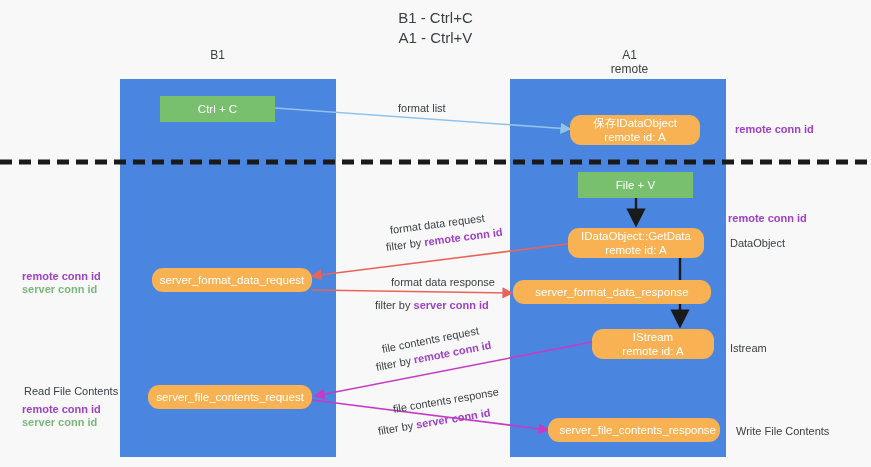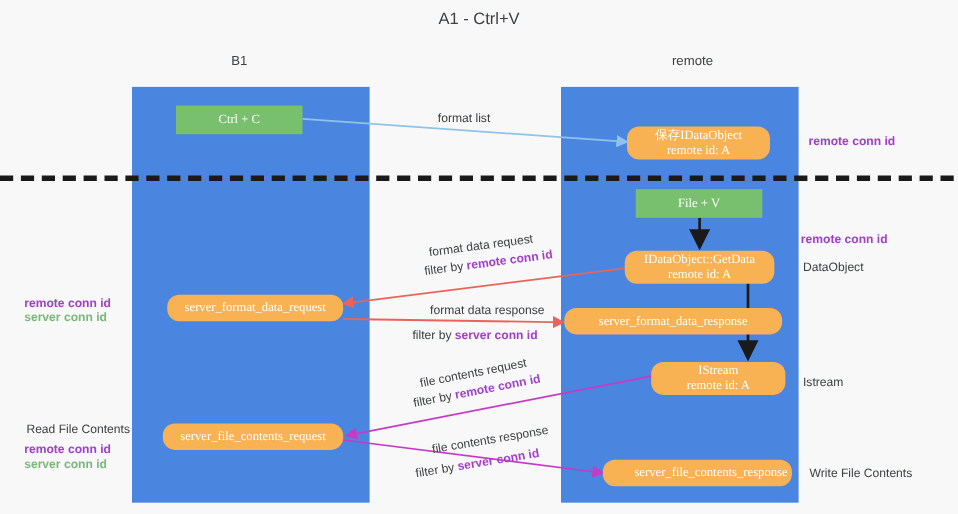--- a/index.html
+++ b/index.html
@@ -43,21 +43,20 @@
     position: absolute;
     display: flex;
     flex-direction: column;
     align-items: center;
     justify-content: center;
     color: #ffffff;
     font-size: 11.5px;
     line-height: 14px;
     text-align: center;
     padding: 2px 4px;
-    font-family: Liberation Serif, serif;
   }
   .box.green { background: #78c06e; }
   .box.orange { background: #f8b254; border-radius: 11px; }
   .box .l2 { font-size: 11.5px; }
   .sidelbl {
     position: absolute;
     font-size: 11px;
     line-height: 14px;
     color: #3c4043;
     white-space: nowrap;
@@ -75,27 +74,29 @@
   .rot-7 { transform: rotate(-7.5deg); transform-origin: left center; }
   .rot-11 { transform: rotate(-11deg); transform-origin: left center; }
   .rot-9 { transform: rotate(-9.5deg); transform-origin: left center; }
 </style>
 </head>
 <body>
 
 <div id="stage">
 
   <div class="title">
+    <div>B1 - Ctrl+C</div>
     <div>A1 - Ctrl+V</div>
   </div>
 
   <div class="lane-hdr" style="left:140px; top:48px; width:155px;">
     <div>B1</div>
   </div>
   <div class="lane-hdr" style="left:552px; top:48px; width:155px;">
+    <div>A1</div>
     <div>remote</div>
   </div>
 
   <div class="lane" style="left:120px; top:79px; width:216px; height:378px;"></div>
   <div class="lane" style="left:510px; top:79px; width:216px; height:378px;"></div>
 
   <svg class="layer" viewBox="0 0 871 467">
     <defs>
       <marker id="ar-blue" markerWidth="7" markerHeight="7" refX="6" refY="3.5" orient="auto">
         <path d="M0,0 L7,3.5 L0,7 z" fill="#8ec4ea"></path>

